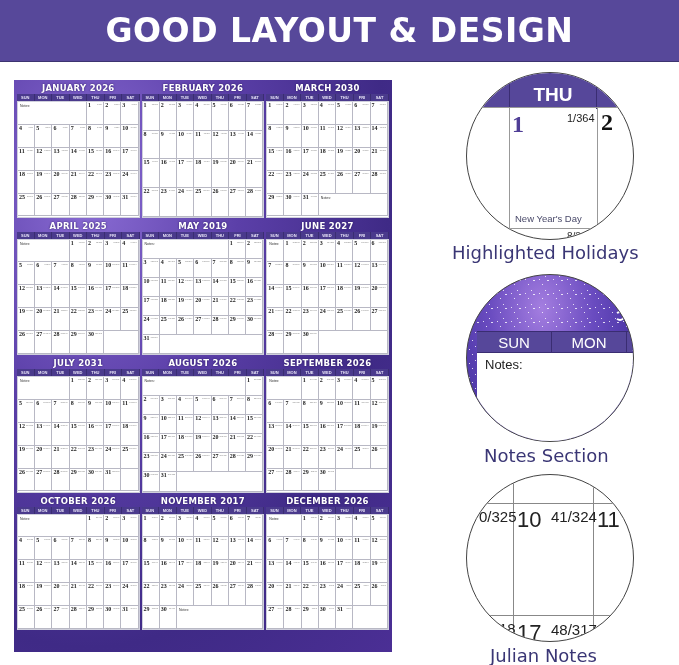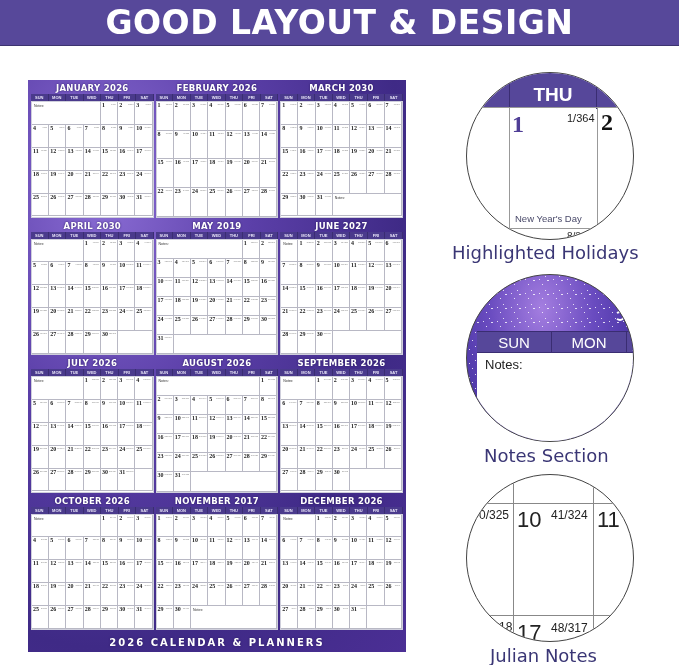--- a/index.html
+++ b/index.html
@@ -1,31 +1,31 @@
 <!DOCTYPE html>
 <html><head>
 <meta charset="utf-8">
 <style>
   * { box-sizing: border-box; margin: 0; padding: 0; }
   html, body { width: 679px; height: 665px; background: #ffffff; overflow: hidden; }
   body { position: relative; font-family: "Liberation Sans", sans-serif; }
 
   .banner {
-    position: absolute; left: 0; top: 0; width: 679px; height: 46px;
+    position: absolute; left: 0; top: 0; width: 679px; height: 62px;
     background: #57489a;
     display: flex; align-items: center; justify-content: center;
     border-bottom: 1px solid #3d3470;
   }
   .banner-title {
     color: #ffffff; font-family: "DejaVu Sans", sans-serif; font-weight: bold;
     font-size: 33px; letter-spacing: 0.5px;
   }
 
   .poster {
-    position: absolute; left: 28px; top: 80px; width: 378px; height: 572px;
+    position: absolute; left: 14px; top: 80px; width: 378px; height: 572px;
     background: radial-gradient(ellipse at 20% 20%, #8a6cd4 0%, #5b3fa8 35%, #3f2a86 70%, #4b2f95 100%);
     overflow: hidden;
   }
   .poster::before {
     content: ""; position: absolute; inset: 0;
     background-image:
       radial-gradient(1px 1px at 10% 15%, #fff 50%, transparent 51%),
       radial-gradient(1px 1px at 30% 45%, #fff 50%, transparent 51%),
       radial-gradient(1px 1px at 60% 25%, #fff 50%, transparent 51%),
       radial-gradient(1px 1px at 80% 65%, #fff 50%, transparent 51%),
@@ -116,21 +116,21 @@
   #c2 .day.sun { left: 0; width: 75px; border-right: 1px solid #3a2d72; }
   #c2 .day.mon { left: 75px; width: 75px; border-right: 1px solid #3a2d72; }
   #c2 .notes-body { position: absolute; left: 10px; top: 78px; width: 168px; height: 100px; background: #fff; }
   #c2 .notes-label { position: absolute; left: 8px; top: 4px; font-size: 13px; color: #222; }
 
   
   #c3 { left: 466px; top: 474px; }
   #c3 .vline { position: absolute; top: 0; width: 1px; height: 100%; background: #888; }
   #c3 .hline { position: absolute; left: 0; width: 100%; height: 1px; background: #888; }
   #c3 .big { position: absolute; font-size: 22px; color: #222; }
-  #c3 .jul { position: absolute; font-size: 12px; color: #222; }
+  #c3 .jul { position: absolute; font-size: 15px; color: #222; }
 </style>
 </head>
 <body>
 
 <div class="banner">
   <span class="banner-title">GOOD LAYOUT &amp; DESIGN</span>
 </div>
 
 <div class="poster">
   <div class="months" id="months">
@@ -536,21 +536,21 @@
           <div class="cell">
             <span class="num">31</span>
             <span class="jul">90/275</span>
           </div>
           <div class="cell notes" style="grid-column: span 4;">
             <span class="notes-label">Notes:</span>
           </div>
         </div>
       </div>
       <div class="month">
-        <div class="month-title">APRIL 2030</div>
+        <div class="month-title">APRIL 2025</div>
         <div class="weekdays">
           <span>SUN</span>
           <span>MON</span>
           <span>TUE</span>
           <span>WED</span>
           <span>THU</span>
           <span>FRI</span>
           <span>SAT</span>
         </div>
         <div class="grid" style="grid-template-rows: repeat(5, 1fr);">
@@ -954,21 +954,21 @@
             <span class="jul">180/185</span>
           </div>
           <div class="cell">
             <span class="num">30</span>
             <span class="jul">181/184</span>
           </div>
           <div class="cell notes" style="grid-column: span 4;"></div>
         </div>
       </div>
       <div class="month">
-        <div class="month-title">JULY 2026</div>
+        <div class="month-title">JULY 2031</div>
         <div class="weekdays">
           <span>SUN</span>
           <span>MON</span>
           <span>TUE</span>
           <span>WED</span>
           <span>THU</span>
           <span>FRI</span>
           <span>SAT</span>
         </div>
         <div class="grid" style="grid-template-rows: repeat(5, 1fr);">
@@ -1796,21 +1796,20 @@
             <span class="jul">364/1</span>
           </div>
           <div class="cell">
             <span class="num">31</span>
             <span class="jul">365/0</span>
           </div>
           <div class="cell notes" style="grid-column: span 2;"></div>
         </div>
       </div>
     </div>
-  <div class="poster-footer">2026 CALENDAR &amp; PLANNERS</div>
 </div>
 
 <div class="circle" id="c1">
   <div class="c-top"></div>
   <div class="c-head">THU</div>
   <div class="c-line" style="left:42px"></div>
   <div class="c-line" style="left:130px"></div>
   <div class="c-hline" style="top:34px"></div>
   <div class="c-hline" style="top:155px"></div>
   <span class="big1">1</span>

